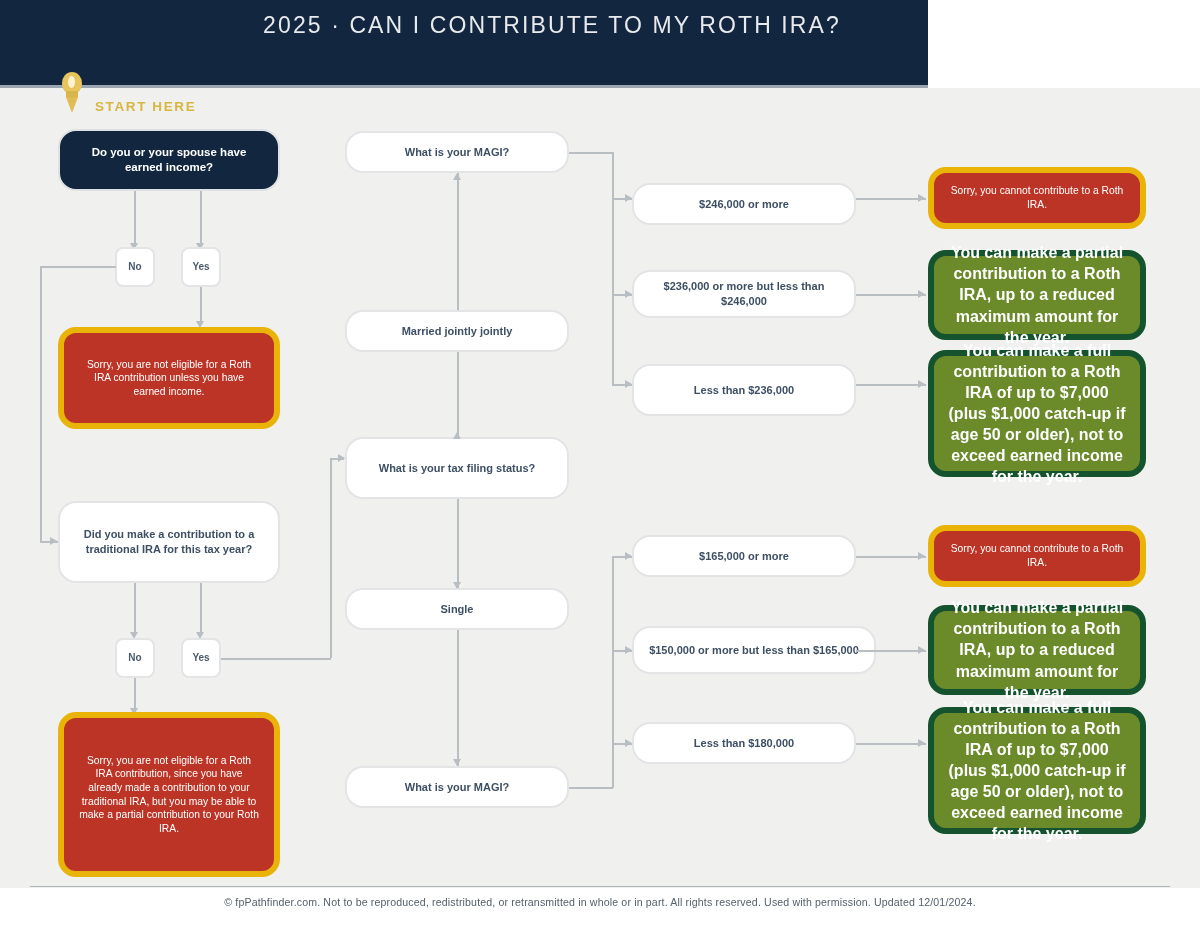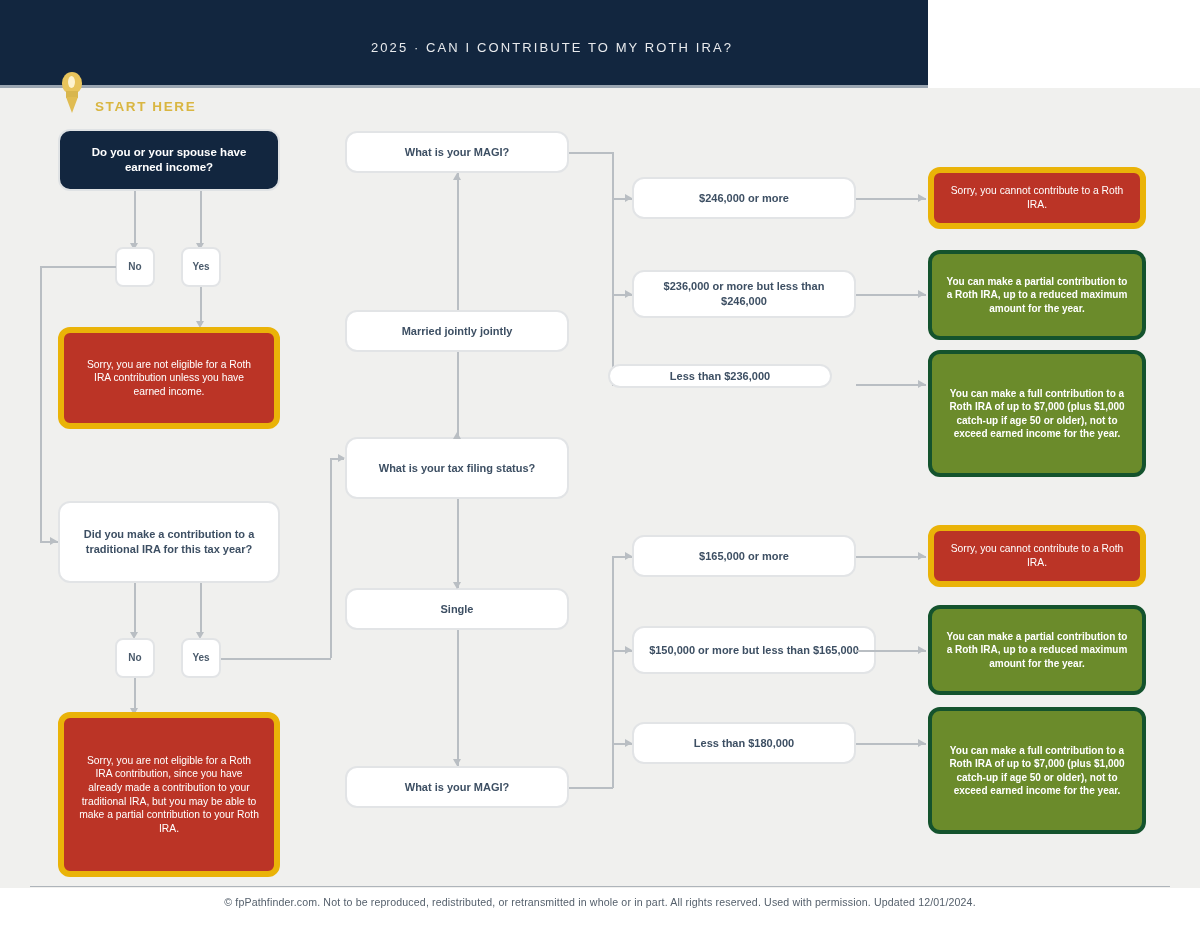--- a/index.html
+++ b/index.html
@@ -34,25 +34,25 @@
   .header-banner {
     position: absolute;
     left: 0; top: 0;
     width: 928px; height: 88px;
     background: #12263f;
     border-bottom: 3px solid #9aa5b1;
     box-sizing: border-box;
   }
   .header-title {
     position: absolute;
-    left: 0; top: 40px;
+    left: 0; top: 12px;
     width: 1104px;
     text-align: center;
     color: #e8eaed;
-    font-size: 13px;
+    font-size: 23px;
     letter-spacing: 2.1px;
     font-weight: 400;
     white-space: nowrap;
   }
 
   
   .bulb-wrap {
     position: absolute;
     left: 55px; top: 68px;
     width: 34px; height: 46px;
@@ -96,21 +96,21 @@
   }
 
   
   .node {
     position: absolute;
     box-sizing: border-box;
     display: flex;
     align-items: center;
     justify-content: center;
     text-align: center;
-    border-radius: 12px;
+    border-radius: 18px;
     line-height: 1.32;
   }
   .node-dark {
     background: #12263f;
     border: 2px solid #dfe2e4;
     color: #ffffff;
     font-size: 11.5px;
     font-weight: 700;
     padding: 6px 12px;
   }
@@ -125,23 +125,23 @@
   .node-red {
     background: #bb3426;
     border: 6px solid #eab308;
     color: #ffffff;
     font-size: 10.3px;
     font-weight: 400;
     padding: 6px 14px;
   }
   .node-green {
     background: #6b8b2b;
-    border: 4px solid #14532d;
+    border: 6px solid #14532d;
     color: #ffffff;
-    font-size: 10px;
+    font-size: 16px;
     font-weight: 700;
     padding: 6px 11px;
   }
   .node-yn {
     background: #ffffff;
     border: 2px solid #e2e4e6;
     color: #4a5a6b;
     font-size: 10px;
     font-weight: 700;
     border-radius: 8px;
@@ -276,23 +276,23 @@
   <div class="conn conn-h" style="left:569px; top:152px; width:44px;"></div>
   <div class="conn conn-v" style="left:612px; top:152px; height:232px;"></div>
 
   <div class="conn conn-h" style="left:612px; top:198px; width:20px;"></div>
   <div class="arrow arrow-r" style="left:625px; top:194px;"></div>
   <div class="conn conn-h" style="left:612px; top:294px; width:20px;"></div>
   <div class="arrow arrow-r" style="left:625px; top:290px;"></div>
   <div class="conn conn-h" style="left:612px; top:384px; width:20px;"></div>
   <div class="arrow arrow-r" style="left:625px; top:380px;"></div>
 
-  <div class="node node-white" style="left:632px; top:177px; width:224px; height:42px;">$246,000 or more</div>
+  <div class="node node-white" style="left:632px; top:183px; width:224px; height:42px;">$246,000 or more</div>
   <div class="node node-white" style="left:632px; top:270px; width:224px; height:48px;">$236,000 or more but less than $246,000</div>
-  <div class="node node-white" style="left:608px; top:364px; width:224px; height:24px;">Less than $236,000</div>
+  <div class="node node-white" style="left:632px; top:364px; width:224px; height:52px;">Less than $236,000</div>
 
   <div class="conn conn-h" style="left:856px; top:198px; width:70px;"></div>
   <div class="arrow arrow-r" style="left:918px; top:194px;"></div>
   <div class="conn conn-h" style="left:856px; top:294px; width:70px;"></div>
   <div class="arrow arrow-r" style="left:918px; top:290px;"></div>
   <div class="conn conn-h" style="left:856px; top:384px; width:70px;"></div>
   <div class="arrow arrow-r" style="left:918px; top:380px;"></div>
 
   <div class="node node-red" style="left:928px; top:167px; width:218px; height:62px;">Sorry, you cannot contribute to a Roth IRA.</div>
   <div class="node node-green" style="left:928px; top:250px; width:218px; height:90px;">You can make a partial contribution to a Roth IRA, up to a reduced maximum amount for the year.</div>

